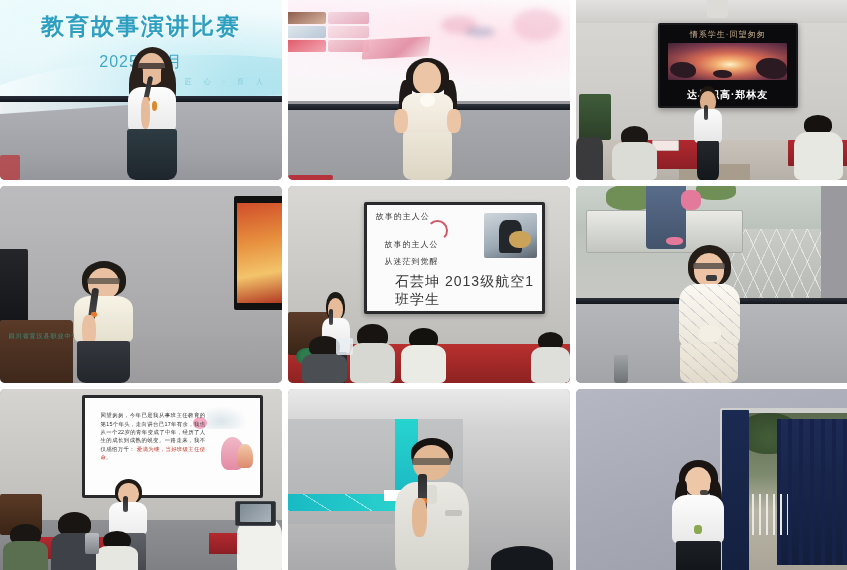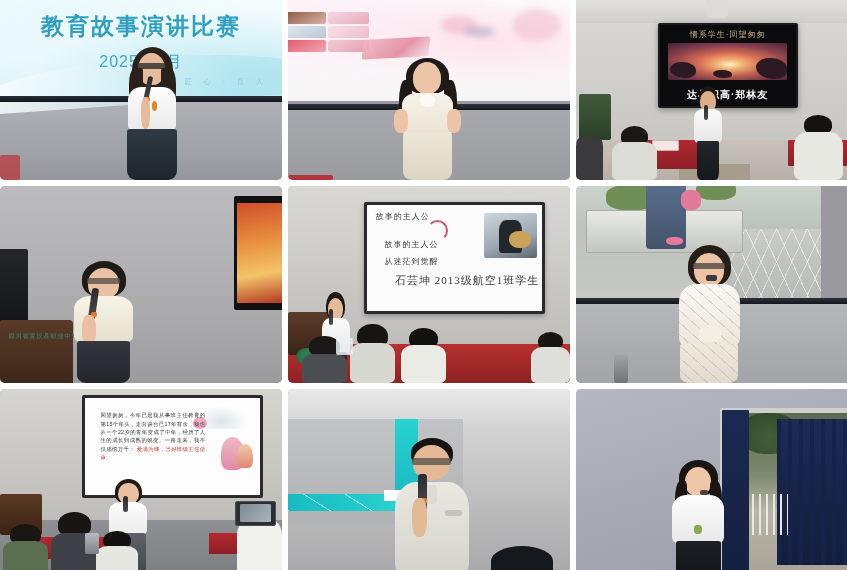--- a/index.html
+++ b/index.html
@@ -112,21 +112,21 @@
   .t4-speaker{position:absolute;left:-2%;top:32%;width:12%;height:40%;background:linear-gradient(180deg,#25262a,#131418);border-radius:2px;}
   .t4-podium{position:absolute;left:0;top:68%;width:26%;height:32%;background:linear-gradient(180deg,#5a3a28,#3e281b);border-radius:2px 4px 0 0;}
   .t4-podiumtext{position:absolute;left:3%;top:74%;color:#3f7d6a;font-size:6px;letter-spacing:1px;font-weight:700;opacity:.9;}
 
   
   .t5-wall{position:absolute;inset:0;background:linear-gradient(180deg,#d9d8d5,#c5c4c1 60%,#b8b7b4 100%);}
   .t5-screen{position:absolute;left:27%;top:8%;width:62%;height:54%;background:#fbfbfb;border:3px solid #2a2a2c;border-radius:2px;box-shadow:0 2px 5px rgba(0,0,0,.3);}
   .t5-h1{position:absolute;left:5%;top:6%;color:#3a3a3a;font-size:8px;letter-spacing:1px;}
   .t5-l1{position:absolute;left:10%;top:32%;color:#3a3a3a;font-size:8px;letter-spacing:1px;}
   .t5-l2{position:absolute;left:10%;top:48%;color:#3a3a3a;font-size:8px;letter-spacing:1px;}
-  .t5-l3{position:absolute;left:16%;top:64%;color:#3a3a3a;font-size:11px;letter-spacing:1px;font-family:Liberation Serif, serif;}
+  .t5-l3{position:absolute;left:16%;top:64%;color:#3a3a3a;font-size:14px;letter-spacing:1px;}
   .t5-guitarphoto{position:absolute;right:3%;top:8%;width:30%;height:42%;background:linear-gradient(160deg,#cfd6dc,#9aa7b2 60%,#5a646e);border-radius:2px;overflow:hidden;}
   .t5-guitarman{position:absolute;left:28%;top:14%;width:44%;height:74%;background:#23272c;border-radius:30% 30% 12% 12%;}
   .t5-guitarbody{position:absolute;left:48%;top:40%;width:42%;height:38%;background:#caa25a;border-radius:45%;}
   .t5-arc{position:absolute;left:34%;top:14%;width:10%;height:16%;border:2px solid #cf5a6a;border-radius:50%;border-bottom-color:transparent;border-left-color:transparent;}
   .t5-stage{position:absolute;left:0;right:0;bottom:0;height:20%;background:linear-gradient(180deg,#b8302f,#8e2222);}
   .t5-podium{position:absolute;left:0;top:64%;width:16%;height:22%;background:linear-gradient(180deg,#5c3c2a,#3a2517);border-radius:2px;}
   .t5-seal{position:absolute;left:3%;top:82%;width:8%;height:9%;border-radius:50%;background:radial-gradient(circle,#2f7d4f 40%,#1f5c39 100%);}
 
   
   .t6-screen{position:absolute;left:-2%;top:-4%;width:92%;height:62%;background:#d7d9d6;overflow:hidden;}

